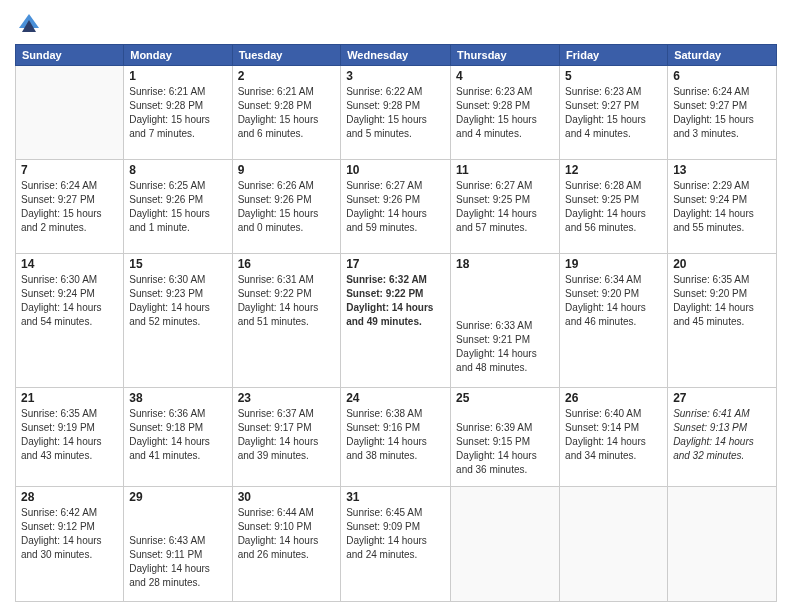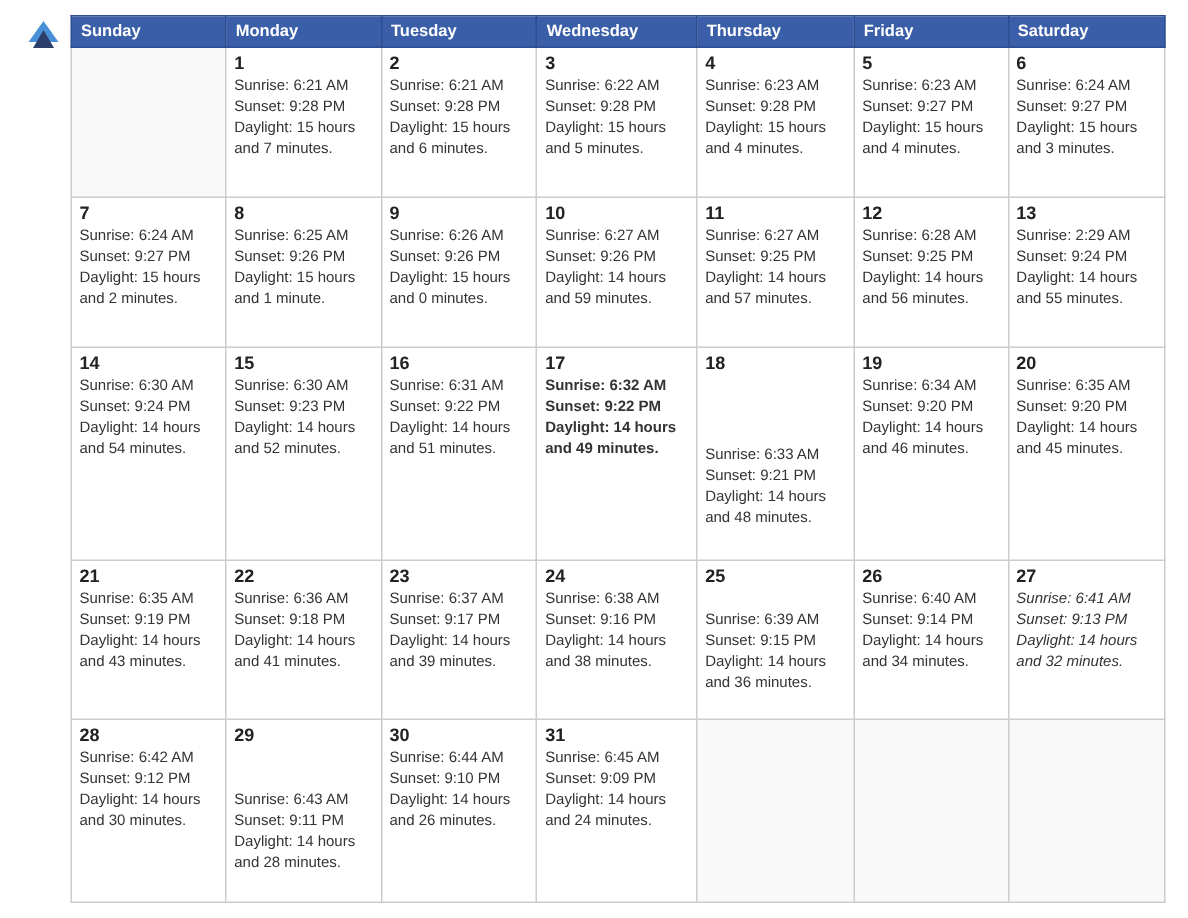--- a/index.html
+++ b/index.html
@@ -8,21 +8,21 @@
       height: 612px;
       font-family: Arial, sans-serif;
       background: #fff;
       overflow: hidden;
     }
     .page {
       width: 792px;
       height: 612px;
       padding: 10px 15px;
       display: flex;
-      flex-direction: row;
+      flex-direction: column;
     }
     .header {
       display: flex;
       justify-content: space-between;
       align-items: flex-start;
       margin-bottom: 6px;
     }
     .logo {
       display: flex;
       align-items: center;
@@ -285,21 +285,21 @@
         </tr>
         <tr>
           <td class="day-cell">
             <span class="day-num">21</span>
             <div class="day-info" style="white-space: pre-line;">Sunrise: 6:35 AM
 Sunset: 9:19 PM
 Daylight: 14 hours
 and 43 minutes.</div>
           </td>
           <td class="day-cell">
-            <span class="day-num">22</span>
+            <span class="day-num">38</span>
             <div class="day-info" style="white-space: pre-line;">Sunrise: 6:36 AM
 Sunset: 9:18 PM
 Daylight: 14 hours
 and 41 minutes.</div>
           </td>
           <td class="day-cell">
             <span class="day-num">23</span>
             <div class="day-info" style="white-space: pre-line;">Sunrise: 6:37 AM
 Sunset: 9:17 PM
 Daylight: 14 hours

